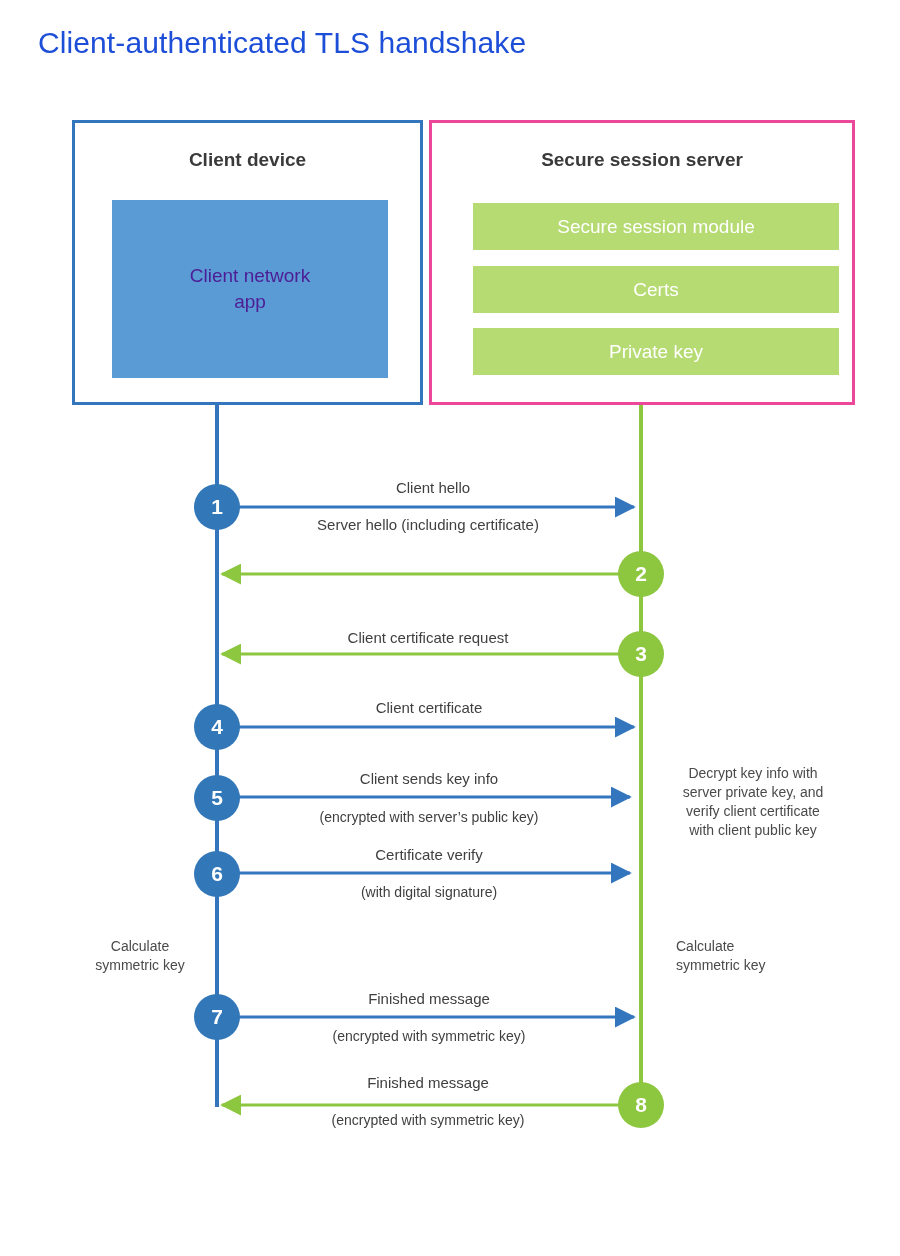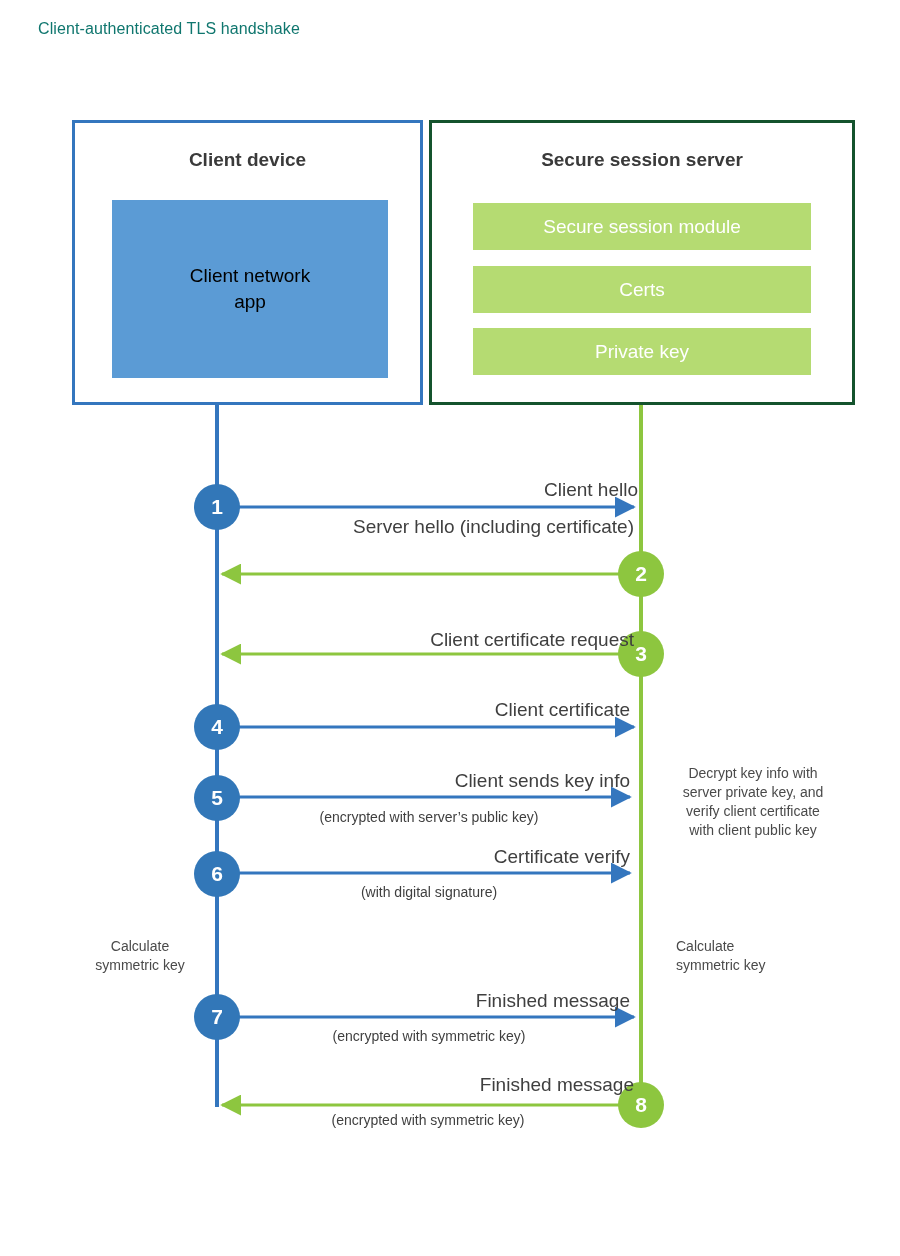--- a/index.html
+++ b/index.html
@@ -18,24 +18,24 @@
     position: absolute;
     left: 0; top: 0;
     width: 900px;
     height: 1256px;
   }
 
   
   .diagram-title {
     position: absolute;
     left: 38px;
-    top: 20px;
-    font-size: 16px;
+    top: 26px;
+    font-size: 30px;
     font-weight: 400;
-    color: #0f766e;
+    color: #1d4ed8;
     letter-spacing: 0.1px;
     white-space: nowrap;
   }
 
   
   .party-box {
     position: absolute;
     background: #ffffff;
     box-sizing: border-box;
   }
@@ -45,56 +45,56 @@
     width: 351px;
     height: 285px;
     border: 3px solid #3476be;
     margin-left: 32px;
   }
   #server-box {
     left: 429px;
     top: 120px;
     width: 426px;
     height: 285px;
-    border: 3px solid #14532d;
+    border: 3px solid #ec4899;
   }
   .party-title {
     position: absolute;
     left: 0;
     right: 0;
     top: 26px;
     text-align: center;
     font-size: 19px;
     font-weight: bold;
     color: #3a3a3a;
   }
 
   
   #client-app {
     position: absolute;
     left: 37px;
     top: 77px;
     width: 276px;
     height: 178px;
     background: #5b9bd5;
-    color: #000000;
+    color: #4c1d95;
     font-size: 19px;
     display: flex;
     align-items: center;
     justify-content: center;
     text-align: center;
     line-height: 1.35;
     white-space: pre-line;
   }
 
   
   .server-item {
     position: absolute;
     left: 41px;
-    width: 338px;
+    width: 366px;
     height: 47px;
     background: #b5db72;
     color: #ffffff;
     font-size: 19px;
     display: flex;
     align-items: center;
     justify-content: center;
     text-align: center;
   }
   #server-item-0 { top: 80px; }
@@ -139,22 +139,22 @@
     justify-content: center;
     color: #ffffff;
     font-size: 21px;
     font-weight: bold;
   }
   .step-circle.blue  { background: #3277b8; }
   .step-circle.green { background: #8dc63f; }
 
   .msg-label {
     position: absolute;
-    text-align: right;
-    font-size: 19px;
+    text-align: center;
+    font-size: 15px;
     color: #3f3f3f;
     white-space: nowrap;
   }
   .msg-sublabel {
     position: absolute;
     text-align: center;
     font-size: 14px;
     color: #3f3f3f;
     white-space: nowrap;
   }

